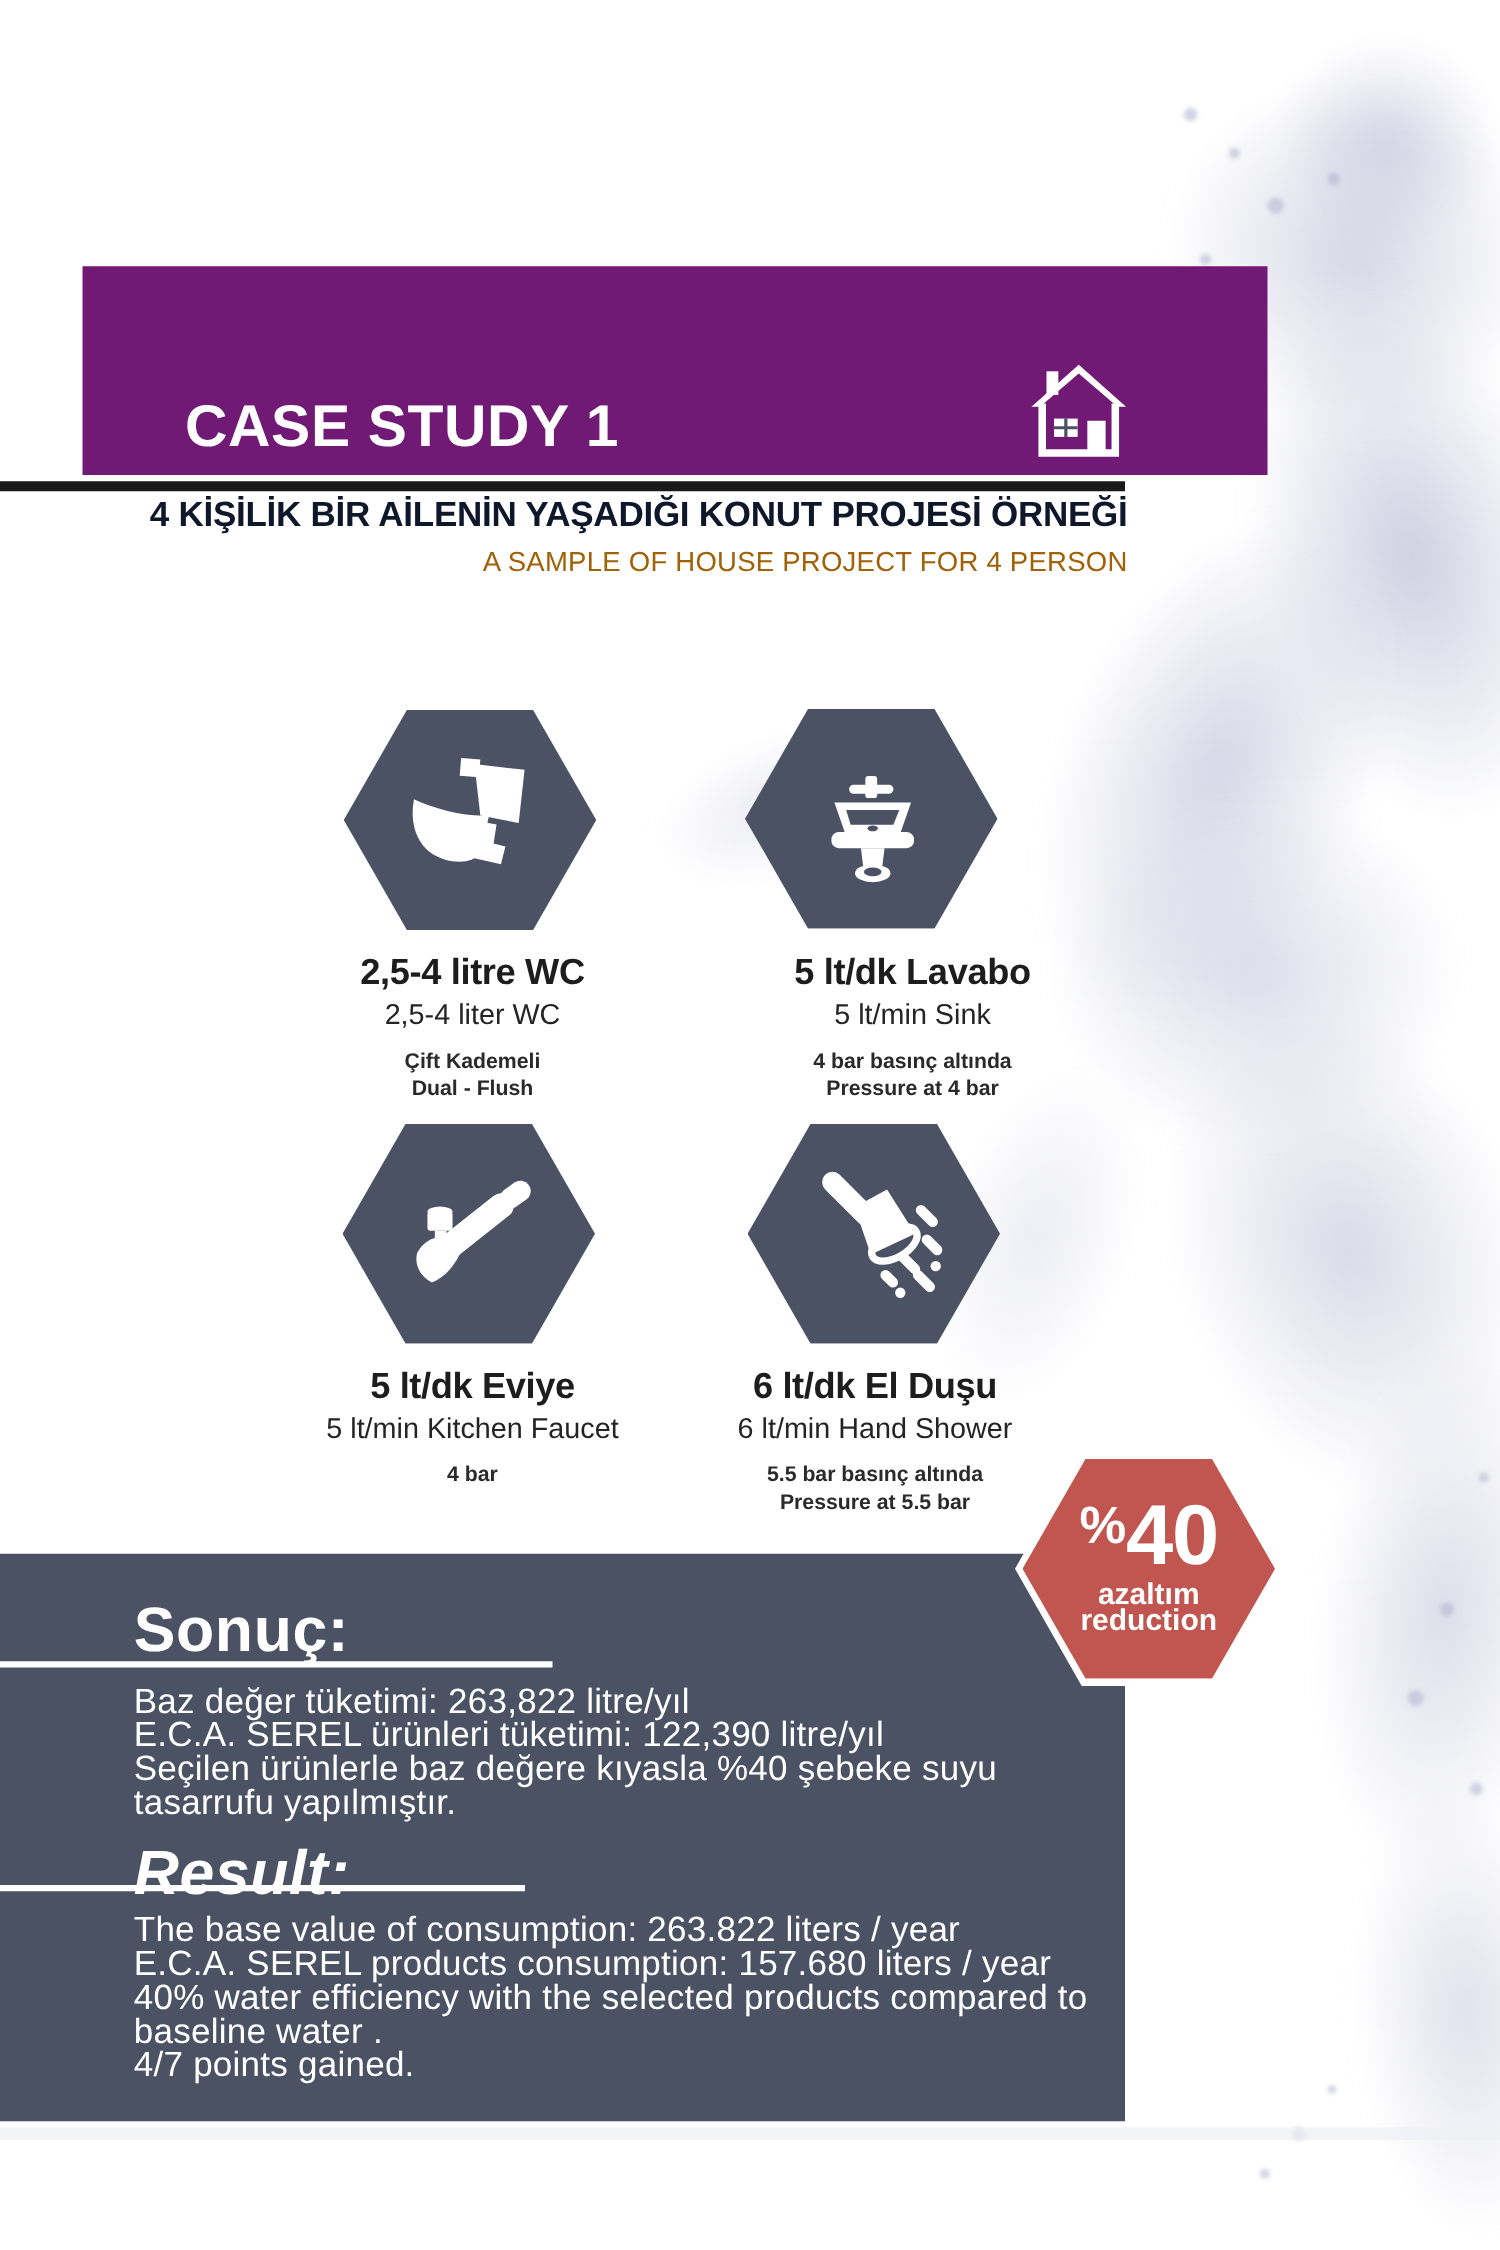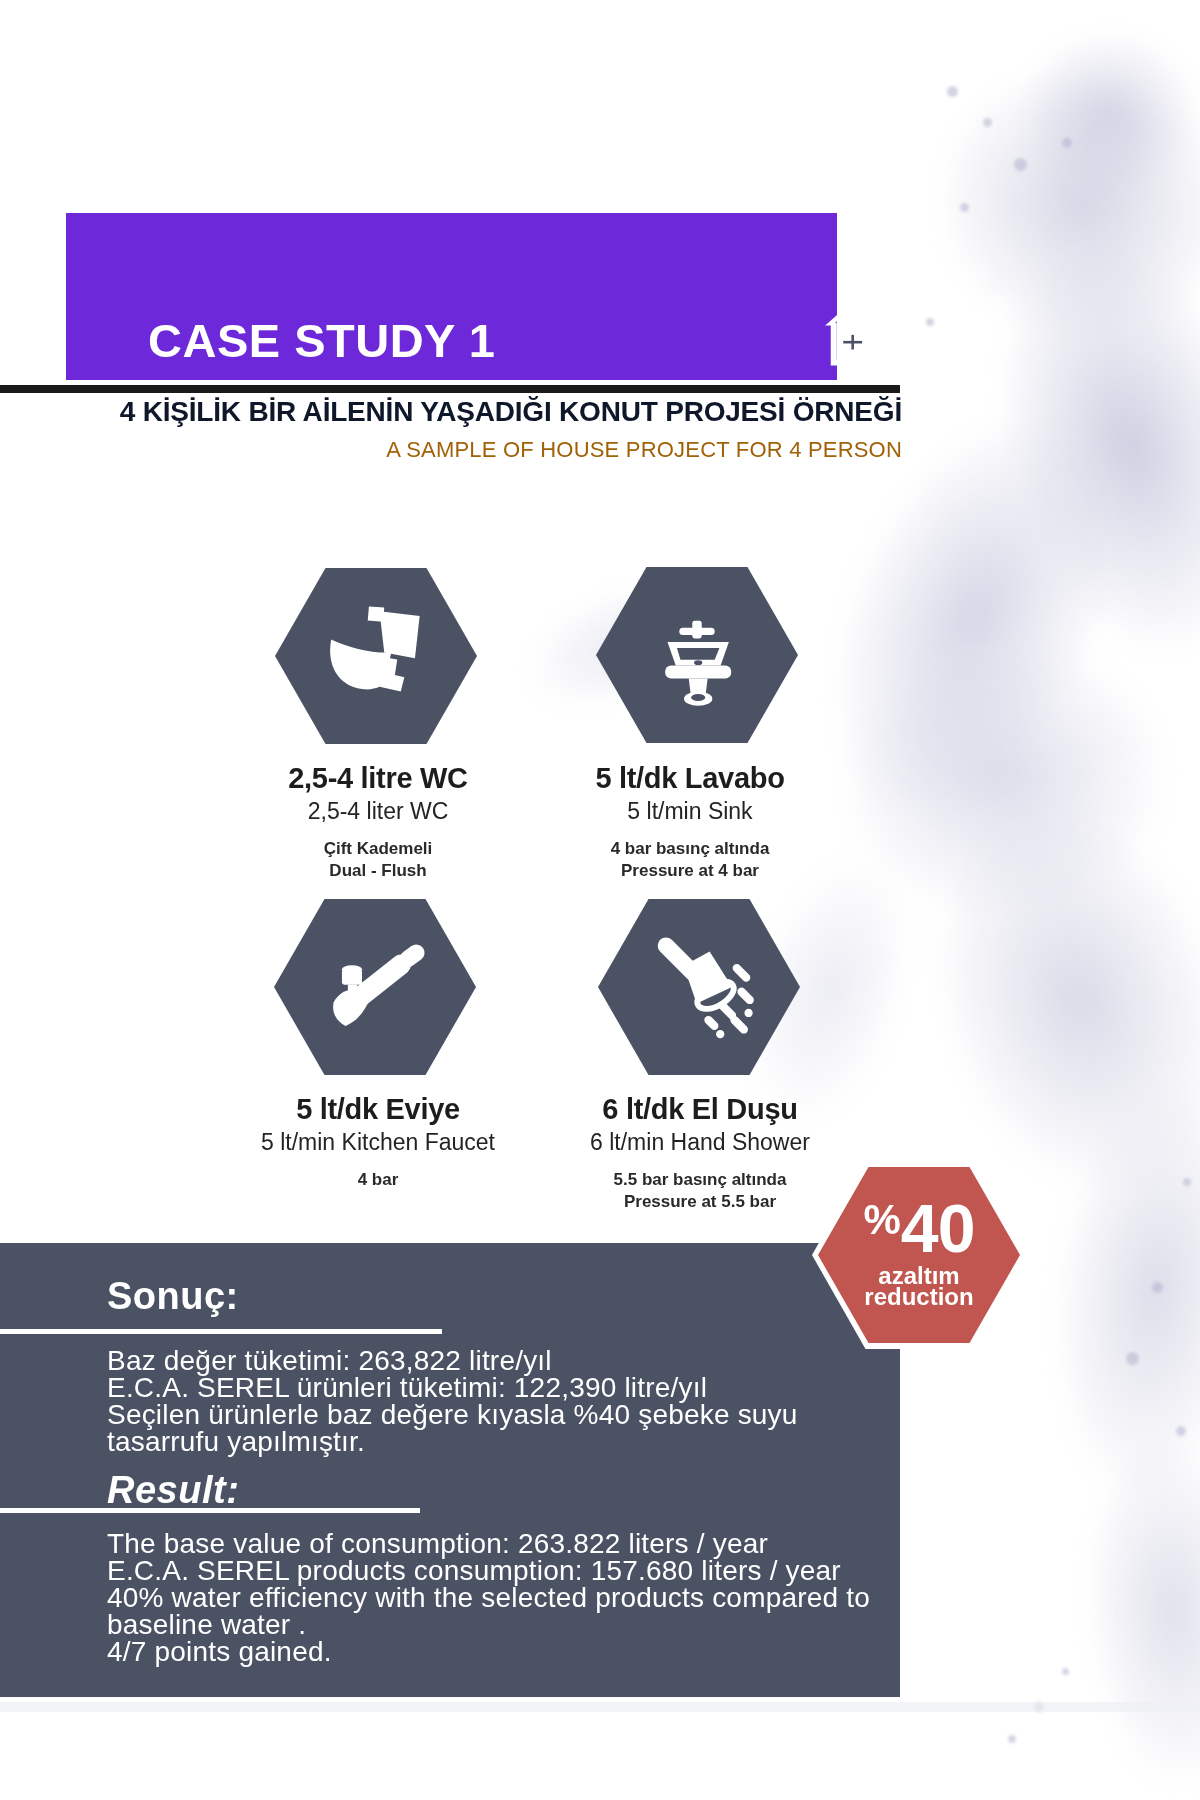--- a/index.html
+++ b/index.html
@@ -5,40 +5,40 @@
   html,body{margin:0;padding:0;background:#ffffff;}
   .page{
     position:relative;width:1200px;height:1800px;overflow:hidden;background:#ffffff;
     font-family:"Liberation Sans", sans-serif;
   }
   
   .water{position:absolute;inset:0;z-index:1;}
   .blob{position:absolute;border-radius:50%;filter:blur(9px);}
   .drop{position:absolute;border-radius:50%;background:rgba(176,179,206,0.55);filter:blur(1.5px);}
   
-  .header-box{position:absolute;left:66px;top:213px;width:771px;height:167px;background:#6d28d9;z-index:2;}
+  .header-box{position:absolute;left:66px;top:213px;width:948px;height:167px;background:#701a75;z-index:2;}
   .header-title{position:absolute;left:82px;top:100px;font-size:47px;font-weight:bold;color:#ffffff;letter-spacing:0.5px;}
   .house-svg{position:absolute;left:754px;top:72px;width:86px;height:86px;}
   .rule{position:absolute;left:0;top:385px;width:900px;height:8px;background:#1a1a1a;z-index:2;}
   .subtitle{position:absolute;top:396px;right:298px;text-align:right;z-index:2;}
   .sub-tr{font-size:28px;font-weight:bold;color:#0f172a;letter-spacing:-0.2px;}
   .sub-en{font-size:22px;margin-top:9px;color:#a16207;letter-spacing:0.2px;}
   
   .hex{position:absolute;width:202px;height:176px;background:#4a5264;z-index:2;
        clip-path:polygon(25% 0,75% 0,100% 50%,75% 100%,25% 100%,0 50%);
        display:flex;align-items:center;justify-content:center;}
   .hex svg{width:118px;height:118px;}
   .plabel{position:absolute;width:324px;text-align:center;z-index:2;}
   .p-title{font-size:29px;font-weight:bold;color:#1d1d1d;letter-spacing:-0.3px;}
   .p-sub{font-size:23px;margin-top:3px;color:#242424;}
   .p-notes{margin-top:13px;}
   .p-note{font-size:17px;line-height:22px;font-weight:600;color:#2a2a2a;}
   
   .results{position:absolute;left:0;top:1243px;width:900px;height:454px;background:#4a5264;z-index:2;color:#ffffff;}
-  .r-h{position:absolute;left:107px;font-size:38px;font-weight:bold;letter-spacing:0.5px;}
+  .r-h{position:absolute;left:107px;font-size:50px;font-weight:bold;letter-spacing:0.5px;}
   .r-h.tr{top:32px;} .r-h.en{top:226px;font-style:italic;}
   .r-underline{position:absolute;left:0;height:5px;background:#ffffff;}
   .r-underline.tr{top:86px;width:442px;} .r-underline.en{top:265px;width:420px;}
   .r-body{position:absolute;left:107px;font-size:28px;line-height:27px;letter-spacing:0.2px;}
   .r-body.tr{top:104px;} .r-body.en{top:287px;}
   
   .badge{position:absolute;left:812px;top:1161px;width:214px;height:188px;z-index:4;}
   .badge-outer{position:absolute;inset:0;background:#ffffff;
        clip-path:polygon(25% 0,75% 0,100% 50%,75% 100%,25% 100%,0 50%);}
   .badge-inner{position:absolute;left:6px;top:6px;width:202px;height:176px;background:#c0564f;
@@ -124,21 +124,21 @@
       <rect x="35" y="27" width="30" height="6" rx="3" fill="#ffffff"></rect>
       <path d="M25,39 L77,39 L70,59 L32,59 Z" fill="#ffffff"></path>
       <path d="M33,44 L69,44 L65,54 L36,54 Z" fill="#4a5264"></path>
       <ellipse cx="51" cy="56.5" rx="3.5" ry="2" fill="#4a5264"></ellipse>
       <rect x="23" y="59" width="56" height="11" rx="5" fill="#ffffff"></rect>
       <path d="M43,70 L59,70 L57,86 L45,86 Z" fill="#ffffff"></path>
       <ellipse cx="51" cy="87" rx="12" ry="6" fill="#ffffff"></ellipse>
       <ellipse cx="51" cy="86" rx="6" ry="3" fill="#4a5264"></ellipse>
     </svg>
   </div>
-  <div class="plabel" style="left:528px;top:762px;">
+  <div class="plabel" style="left:568px;top:762px;">
     <div class="p-title">5 lt/dk Lavabo</div>
     <div class="p-sub">5 lt/min Sink</div>
     <div class="p-notes">
       <div class="p-note">4 bar basınç altında</div>
       <div class="p-note">Pressure at 4 bar</div>
     </div>
   </div>
 
   <div class="hex" style="left:274px;top:899px;">
     <svg viewBox="0 0 100 100">

